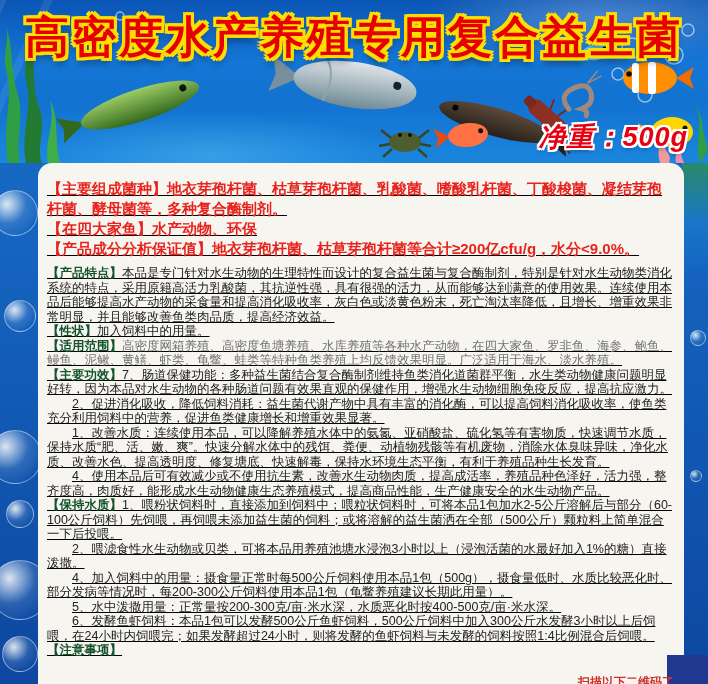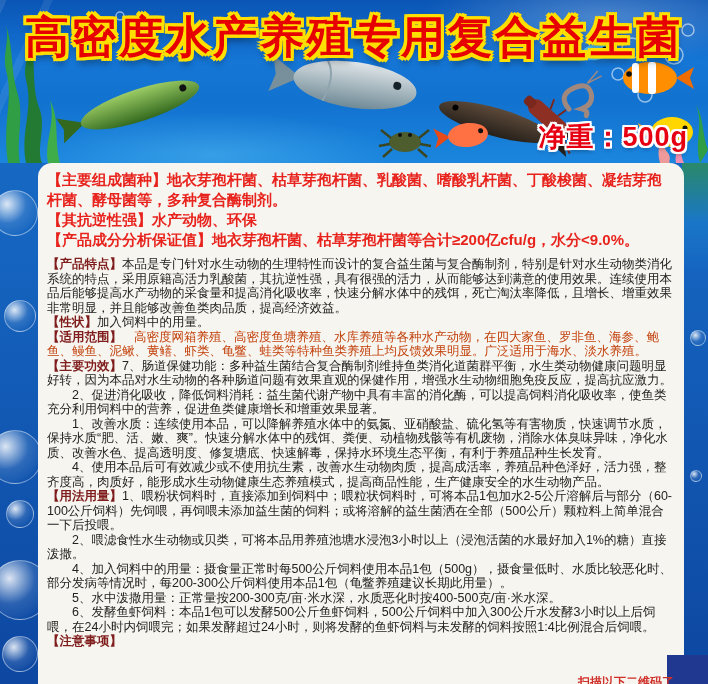--- a/index.html
+++ b/index.html
@@ -26,44 +26,45 @@
       -3px 0 0 #ffdf00, 3px 0 0 #ffdf00, 0 -3px 0 #ffdf00, 0 3px 0 #ffdf00,
       0 6px 7px rgba(0,0,0,.45);
   }
   .net-weight{
     position:absolute; right:20px; top:119px; z-index:3;
     font-size:27px; font-weight:bold; color:#e60012; letter-spacing:1px; white-space:nowrap;
     text-shadow:
       -2px -2px 0 #fff, 2px -2px 0 #fff, -2px 2px 0 #fff, 2px 2px 0 #fff,
       -2px 0 0 #fff, 2px 0 0 #fff, 0 -2px 0 #fff, 0 2px 0 #fff,
       0 3px 4px rgba(0,0,0,.35);
+    font-style: italic;
   }
   
   .bubble{position:absolute;border-radius:50%;border:1px solid rgba(255,255,255,.45);
     background:radial-gradient(circle at 32% 30%, rgba(255,255,255,.85), rgba(255,255,255,.12) 45%, rgba(255,255,255,.04) 70%, transparent 75%);}
   .reef-right{
     position:absolute; right:0; top:163px; width:26px; height:108px;
     background:linear-gradient(180deg,#2e8f5a 0%,#1a79c9 55%,#1565c0 100%); opacity:.85;
   }
   .corner-navy{
     position:absolute; right:0; bottom:0; width:41px; height:29px;
     background:#20388f; z-index:5;
   }
   
   .panel{
     position:absolute; left:38px; top:163px; width:646px; height:521px; box-sizing:border-box;
-    background:#f7f5ef; border-radius:14px 14px 0 0; padding:5px 9px 0 9px; z-index:2;
+    background:#f7f5ef; border-radius:14px 14px 0 0; padding:14px 9px 0 9px; z-index:2;text-decoration:underline;
   }
   .comp{margin:2px 0 7px 0;}
   .comp p{margin:0; font-size:15px; line-height:1.34; color:#e8231d; font-weight:600;}
   .comp b{color:#e8231d; font-weight:bold;}
   .secs p{margin:0; font-size:12.5px; line-height:1.16; color:#222;}
   .secs p.indent{text-indent:2em;}
-  .secs b{color:#7f1d1d; font-weight:bold;}
-  .secs p.red-body span{color:#c2410c;margin-left:12px;}
+  .secs b{color:#14532d; font-weight:bold;}
+  .secs p.red-body span{color:#737373;}
   .qr-note{
     position:absolute; left:578px; top:674px; z-index:6;
     font-size:12px; color:#d0302a; font-weight:600; white-space:nowrap;
   }
 </style>
 </head>
 <body>
 
 <div class="poster">
 
@@ -193,32 +194,32 @@
   <div class="bubble" style="left:-10px;top:560px;width:58px;height:58px;"></div>
   <div class="bubble" style="left:2px;top:636px;width:34px;height:34px;"></div>
 
   <div class="reef-right"></div>
   <div class="bubble" style="right:2px;top:330px;width:14px;height:14px;"></div>
   <div class="bubble" style="right:6px;top:470px;width:10px;height:10px;"></div>
 
   <div class="panel">
     <div class="comp" id="composition">
         <p class=""><b>【主要组成菌种】</b><span>地衣芽孢杆菌、枯草芽孢杆菌、乳酸菌、嗜酸乳杆菌、丁酸梭菌、凝结芽孢杆菌、酵母菌等，多种复合酶制剂。</span></p>
-        <p class=""><b>【其抗逆性强】</b><span>水产动物、环保</span></p>
+        <p class=""><b>【在四大家鱼】</b><span>水产动物、环保</span></p>
         <p class=""><b>【产品成分分析保证值】</b><span>地衣芽孢杆菌、枯草芽孢杆菌等合计≥200亿cfu/g，水分&lt;9.0%。</span></p>
       </div>
     <div class="secs" id="sections">
-        <p class=""><b>【产品特点】</b><span>本品是专门针对水生动物的生理特性而设计的复合益生菌与复合酶制剂，特别是针对水生动物类消化系统的特点，采用原籍高活力乳酸菌，其抗逆性强，具有很强的活力，从而能够达到满意的使用效果。连续使用本品后能够提高水产动物的采食量和提高消化吸收率，快速分解水体中的残饵，死亡淘汰率降低，且增长、增重效果非常明显，并且能够改善鱼类肉品质，提高经济效益。</span></p>
+        <p class=""><b>【产品特点】</b><span>本品是专门针对水生动物的生理特性而设计的复合益生菌与复合酶制剂，特别是针对水生动物类消化系统的特点，采用原籍高活力乳酸菌，其抗逆性强，具有很强的活力，从而能够达到满意的使用效果。连续使用本品后能够提高水产动物的采食量和提高消化吸收率，灰白色或淡黄色粉末，死亡淘汰率降低，且增长、增重效果非常明显，并且能够改善鱼类肉品质，提高经济效益。</span></p>
         <p class=""><b>【性状】</b><span>加入饲料中的用量。</span></p>
         <p class="red-body"><b>【适用范围】</b><span>高密度网箱养殖、高密度鱼塘养殖、水库养殖等各种水产动物，在四大家鱼、罗非鱼、海参、鲍鱼、鳗鱼、泥鳅、黄鳝、虾类、龟鳖、蛙类等特种鱼类养殖上均反馈效果明显。广泛适用于海水、淡水养殖。</span></p>
         <p class=""><b>【主要功效】</b><span>7、肠道保健功能：多种益生菌结合复合酶制剂维持鱼类消化道菌群平衡，水生类动物健康问题明显好转，因为本品对水生动物的各种肠道问题有效果直观的保健作用，增强水生动物细胞免疫反应，提高抗应激力。</span></p>
         <p class="indent "><span>2、促进消化吸收，降低饲料消耗：益生菌代谢产物中具有丰富的消化酶，可以提高饲料消化吸收率，使鱼类充分利用饲料中的营养，促进鱼类健康增长和增重效果显著。</span></p>
         <p class="indent "><span>1、改善水质：连续使用本品，可以降解养殖水体中的氨氮、亚硝酸盐、硫化氢等有害物质，快速调节水质，保持水质“肥、活、嫩、爽”。快速分解水体中的残饵、粪便、动植物残骸等有机废物，消除水体臭味异味，净化水质、改善水色、提高透明度、修复塘底、快速解毒，保持水环境生态平衡，有利于养殖品种生长发育。</span></p>
         <p class="indent "><span>4、使用本品后可有效减少或不使用抗生素，改善水生动物肉质，提高成活率，养殖品种色泽好，活力强，整齐度高，肉质好，能形成水生动物健康生态养殖模式，提高商品性能，生产健康安全的水生动物产品。</span></p>
-        <p class=""><b>【用法用量】</b><span>1、喂粉状饲料时，直接添加到饲料中；喂粒状饲料时，可将本品1包加水2-5公斤溶解后与部分（60-100公斤饲料）先饲喂，再饲喂未添加益生菌的饲料；或将溶解的益生菌洒在全部（500公斤）颗粒料上简单混合一下后投喂。</span></p>
+        <p class=""><b>【保持水质】</b><span>1、喂粉状饲料时，直接添加到饲料中；喂粒状饲料时，可将本品1包加水2-5公斤溶解后与部分（60-100公斤饲料）先饲喂，再饲喂未添加益生菌的饲料；或将溶解的益生菌洒在全部（500公斤）颗粒料上简单混合一下后投喂。</span></p>
         <p class="indent "><span>2、喂滤食性水生动物或贝类，可将本品用养殖池塘水浸泡3小时以上（浸泡活菌的水最好加入1%的糖）直接泼撒。</span></p>
         <p class="indent "><span>4、加入饲料中的用量：摄食量正常时每500公斤饲料使用本品1包（500g），摄食量低时、水质比较恶化时、部分发病等情况时，每200-300公斤饲料使用本品1包（龟鳖养殖建议长期此用量）。</span></p>
         <p class="indent "><span>5、水中泼撒用量：正常量按200-300克/亩·米水深，水质恶化时按400-500克/亩·米水深。</span></p>
         <p class="indent "><span>6、发酵鱼虾饲料：本品1包可以发酵500公斤鱼虾饲料，500公斤饲料中加入300公斤水发酵3小时以上后饲喂，在24小时内饲喂完；如果发酵超过24小时，则将发酵的鱼虾饲料与未发酵的饲料按照1:4比例混合后饲喂。</span></p>
         <p class=""><b>【注意事项】</b></p>
       </div>
   </div>
 
   <div class="corner-navy"></div>
   <div class="qr-note">扫描以下二维码了</div>

